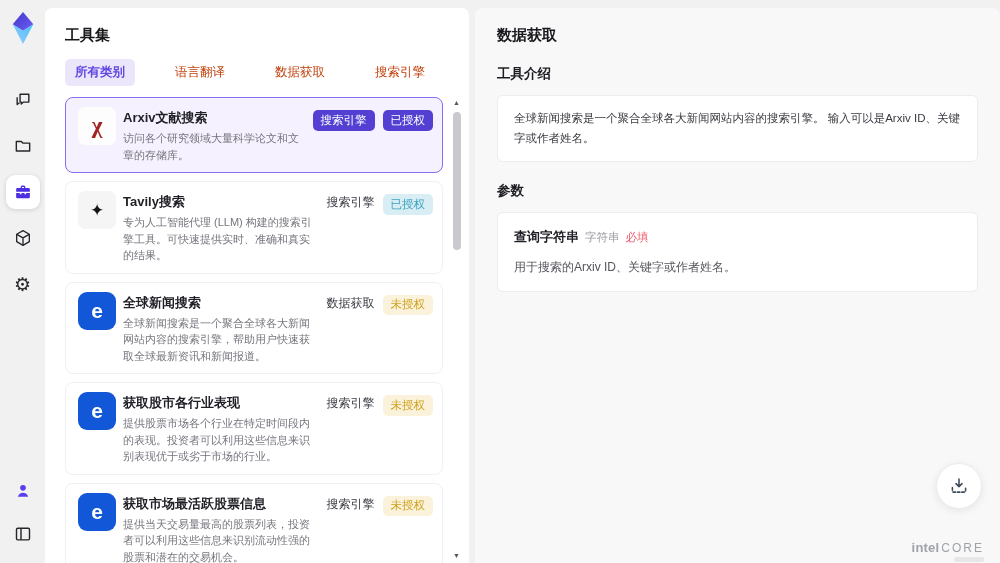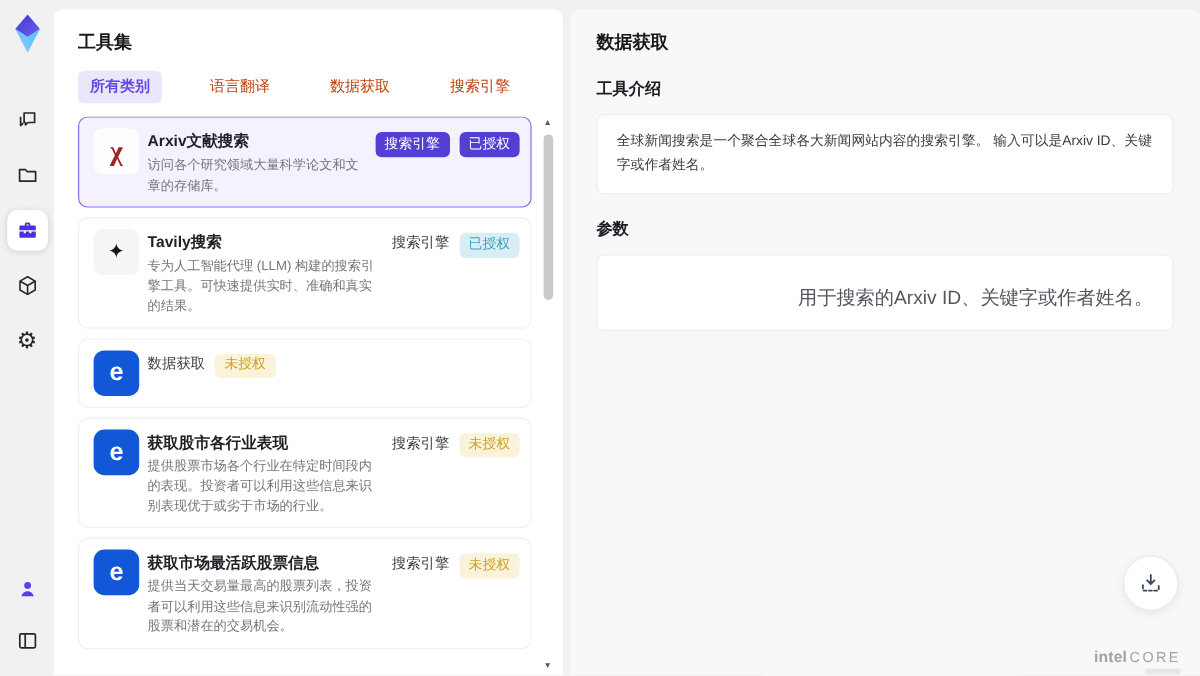--- a/index.html
+++ b/index.html
@@ -63,21 +63,21 @@
   .detail-panel { flex:1; margin-left:6px; background:#f8f8f9; border-radius:7px 7px 0 0;
     padding:18px 22px; position:relative; min-width:0; }
   .dp-title { font-size:15px; font-weight:700; color:#17171c; margin-bottom:20px; }
   .dp-sub { font-size:13.5px; font-weight:700; color:#1c1c22; margin-bottom:12px; }
   .dp-box { background:#fff; border:1px solid #ededf0; border-radius:6px; padding:13px 16px;
     font-size:11.5px; color:#3a3a42; line-height:1.7; margin-bottom:20px; }
   .param-head { display:flex; align-items:baseline; }
   .param-name { font-size:13px; font-weight:700; color:#1f1f26; }
   .param-type { font-size:11.5px; color:#9a9aa2; margin-left:6px; }
   .param-req { font-size:11.5px; color:#ee5a6e; margin-left:6px; }
-  .param-desc { font-size:16px; color:#55555e; margin-top:9px;text-align:right; }
+  .param-desc { font-size:12px; color:#55555e; margin-top:9px; }
 
   .fab { position:absolute; right:18px; bottom:54px; width:46px; height:46px; border-radius:50%;
     background:#fff; border:1px solid #ececef; box-shadow:0 2px 8px rgba(0,0,0,.08);
     display:flex; align-items:center; justify-content:center; cursor:pointer; }
   .fab svg { width:22px; height:22px; }
   .brand { position:absolute; right:16px; bottom:8px; color:#9fa2a8; display:flex;
     align-items:baseline; gap:2px; }
   .brand .b1 { font-weight:700; font-size:13px; letter-spacing:.2px; }
   .brand .b2 { font-weight:400; font-size:12px; letter-spacing:2px; text-transform:uppercase; }
   .brand-ultra { position:absolute; right:16px; bottom:1px; width:30px; height:5px;
@@ -192,20 +192,24 @@
                   <div class="t-name">Tavily搜索</div>
                   <div class="t-desc">专为人工智能代理 (LLM) 构建的搜索引擎工具。可快速提供实时、准确和真实的结果。</div>
                 </div>
                 <div class="t-right">
                   <span class="cat-text">搜索引擎</span>
                   <span class="badge cyan">已授权</span>
                 </div>
               </div>
               <div class="tool-card">
                 <span class="ticon ic-blue">e</span>
+                <div class="t-mid">
+                  <div class="t-name">全球新闻搜索</div>
+                  <div class="t-desc">全球新闻搜索是一个聚合全球各大新闻网站内容的搜索引擎，帮助用户快速获取全球最新资讯和新闻报道。</div>
+                </div>
                 <div class="t-right">
                   <span class="cat-text">数据获取</span>
                   <span class="badge amber">未授权</span>
                 </div>
               </div>
               <div class="tool-card">
                 <span class="ticon ic-blue">e</span>
                 <div class="t-mid">
                   <div class="t-name">获取股市各行业表现</div>
                   <div class="t-desc">提供股票市场各个行业在特定时间段内的表现。投资者可以利用这些信息来识别表现优于或劣于市场的行业。</div>
@@ -234,20 +238,25 @@
           </div>
         </div>
       </section>
 
       <section class="detail-panel">
         <div class="dp-title">数据获取</div>
         <div class="dp-sub">工具介绍</div>
         <div class="dp-box">全球新闻搜索是一个聚合全球各大新闻网站内容的搜索引擎。 输入可以是Arxiv ID、关键字或作者姓名。</div>
         <div class="dp-sub">参数</div>
         <div class="dp-box">
+          <div class="param-head">
+            <span class="param-name">查询字符串</span>
+            <span class="param-type">字符串</span>
+            <span class="param-req">必填</span>
+          </div>
           <div class="param-desc">用于搜索的Arxiv ID、关键字或作者姓名。</div>
         </div>
 
         <div class="fab">
           <svg viewBox="0 0 24 24" fill="none" stroke="#3f4a5a" stroke-width="1.7" stroke-linecap="round" stroke-linejoin="round">
             <path d="M12 4.5v8.2m0 0l-3.3-3.3M12 12.7l3.3-3.3"></path>
             <path d="M4.8 13.8v3.7a1.2 1.2 0 0 0 1.2 1.2h12a1.2 1.2 0 0 0 1.2-1.2v-3.7" stroke-dasharray="2.8 2"></path>
           </svg>
         </div>
         <div class="brand">

